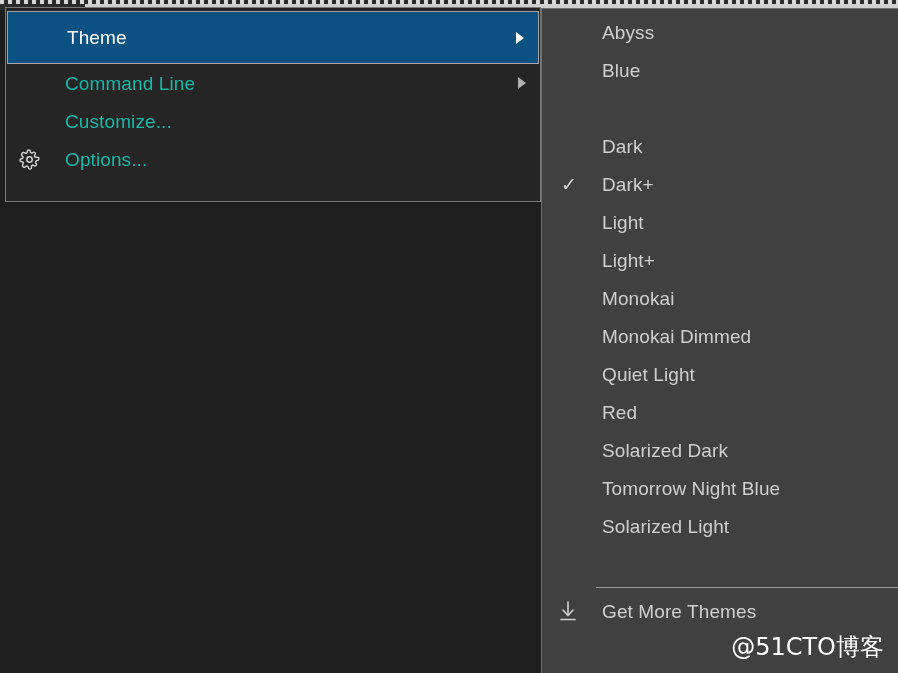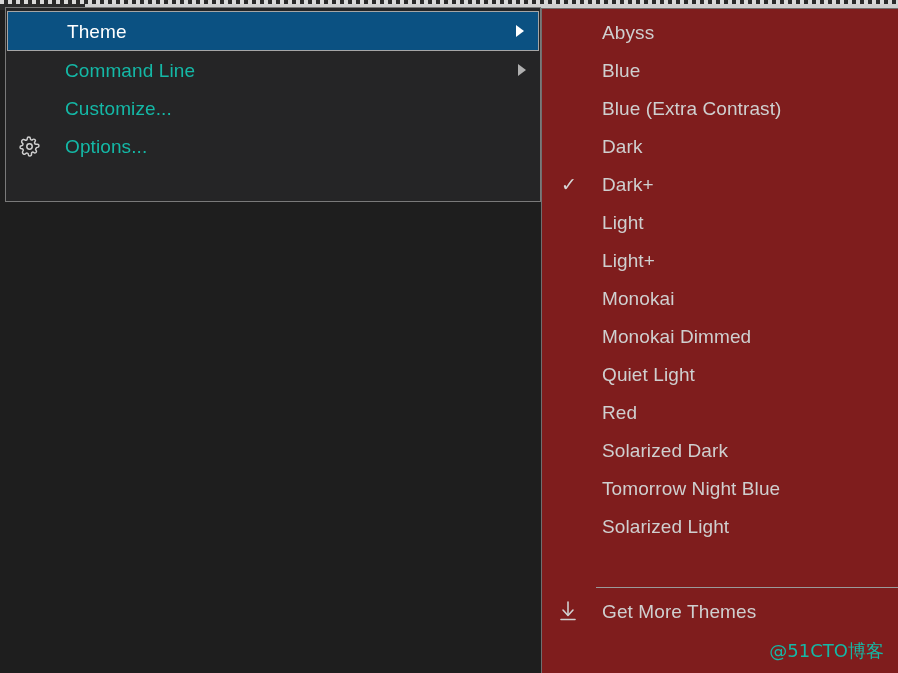--- a/index.html
+++ b/index.html
@@ -95,33 +95,33 @@
     border-top: 6px solid transparent;
     border-bottom: 6px solid transparent;
     border-left: 8px solid #b0b0b0;
   }
 
   
   #menu-main .menu-row.is-selected {
     background: #0b5182;
     border: 1px solid #a6a6a6;
     margin: 0 1px;
-    height: 40px;
+    height: 53px;
   }
   #menu-main .menu-row.is-selected .row-label { color: #ffffff; }
   #menu-main .menu-row.is-selected .row-arrow { border-left-color: #ffffff; }
 
   
   #menu-submenu {
     position: absolute;
     left: 541px;
     top: 8px;
     width: 357px;
     height: 665px;
-    background: #7f1d1d;
+    background: #404040;
     border-top: 1px solid #6f6f6f;
     border-left: 1px solid #6f6f6f;
     box-sizing: border-box;
     padding-top: 4px;
   }
   .sub-row {
     position: relative;
     height: 38px;
     display: flex;
     align-items: center;
@@ -168,22 +168,22 @@
     margin-right: 0px;
     margin-top: 4px;
     margin-bottom: 4px;
   }
 
   
   #watermark {
     position: absolute;
     right: 14px;
     bottom: 10px;
-    font-size: 18px;
-    color: #14b8a6;
+    font-size: 24px;
+    color: #ffffff;
     font-family: "DejaVu Sans", "Liberation Sans", sans-serif;
     white-space: nowrap;
     pointer-events: none;
   }
 </style>
 </head>
 <body>
 
 <div id="editor-backdrop"></div>
 
@@ -227,21 +227,20 @@
     <span class="sub-label">Abyss</span>
   </div>
 
   <div class="sub-row">
     <span class="check-slot"></span>
     <span class="sub-label">Blue</span>
   </div>
 
   <div class="sub-row">
     <span class="check-slot"></span>
-    <span class="sub-label">Blue (Extra Contrast)</span>
   </div>
 
   <div class="sub-row">
     <span class="check-slot"></span>
     <span class="sub-label">Dark</span>
   </div>
 
   <div class="sub-row">
     <span class="check-slot">✓</span>
     <span class="sub-label">Dark+</span>

